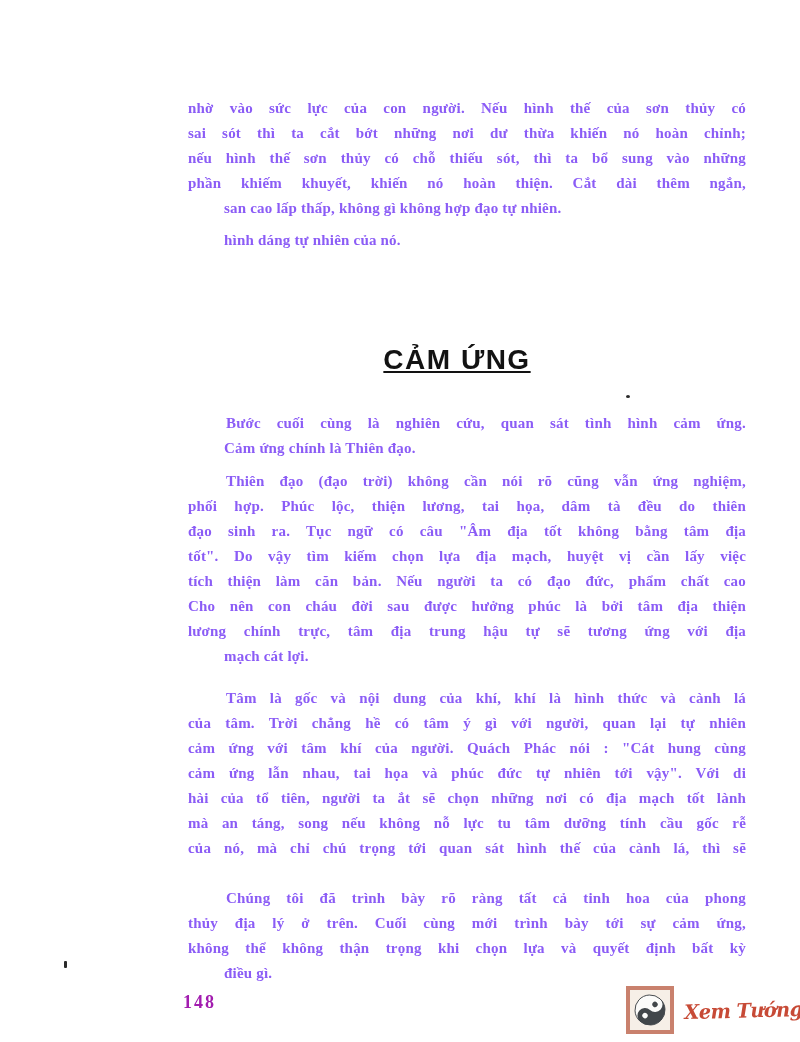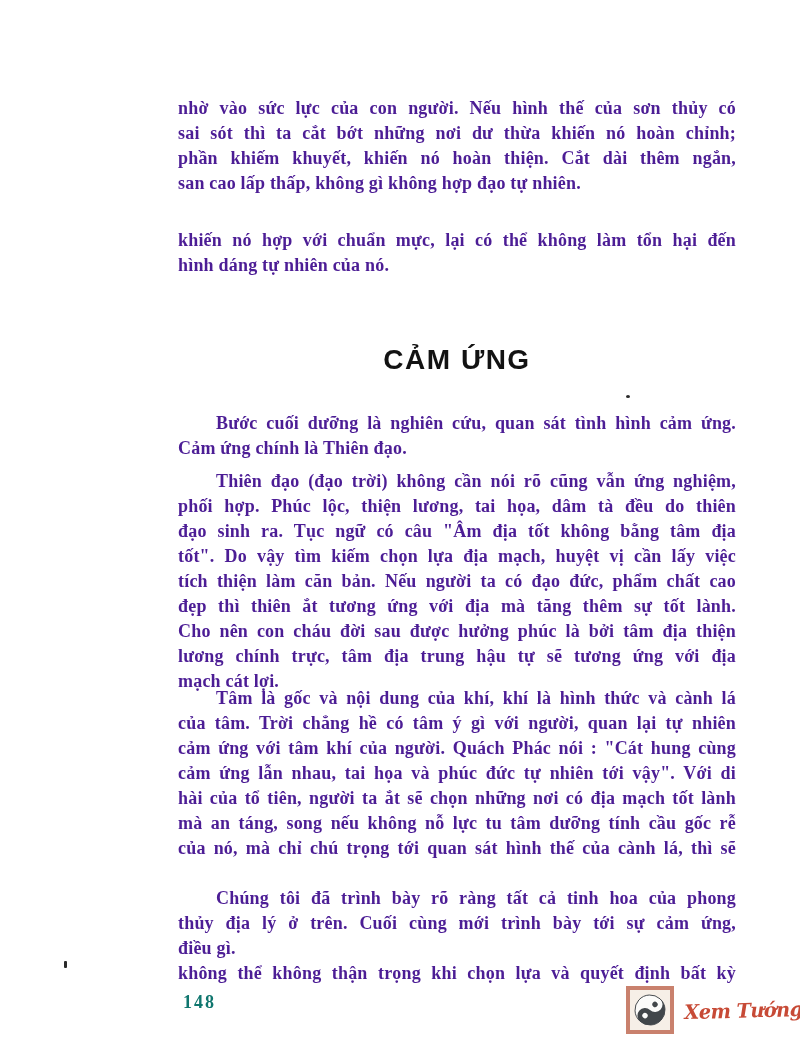--- a/index.html
+++ b/index.html
@@ -5,49 +5,50 @@
   html, body { margin: 0; padding: 0; }
   body {
     width: 800px; height: 1042px;
     background: #ffffff;
     position: relative;
     overflow: hidden;
     font-family: "Liberation Serif", serif;
   }
   .para {
     position: absolute;
-    left: 178px;
+    left: 188px;
     width: 558px;
-    font-size: 18px;
+    font-size: 15px;
     font-weight: 600;
     line-height: 25px;
-    color: #4c1d95;
+    color: #8b5cf6;
     letter-spacing: 0.2px;
   }
   .ln { text-align: justify; text-align-last: justify; }
   .ln.first { padding-left: 38px; }
-  .ln.last { text-align-last: left; }
+  .ln.last { text-align-last: left; margin-left: 36px; }
   .heading {
     position: absolute;
     left: 178px; top: 344px;
     width: 558px;
     text-align: center;
     font-family: "Liberation Sans", sans-serif;
     font-weight: 800;
     font-size: 28px;
     letter-spacing: 1.5px;
     color: #121212;
+    text-decoration: underline;
   }
   .page-number {
     position: absolute;
     left: 183px; top: 992px;
     font-size: 18px;
     font-weight: 600;
     letter-spacing: 2px;
-    color: #0f766e;
+    color: #a21caf;
   }
   .watermark {
     position: absolute;
     left: 626px; top: 986px;
     display: flex;
     align-items: center;
     gap: 7px;
   }
   .wm-icon-box {
     width: 48px; height: 48px;
@@ -76,63 +77,62 @@
   }
   .speck.apostrophe { left: 64px; top: 961px; width: 3px; height: 7px; }
   .speck.dot { left: 626px; top: 395px; width: 4px; height: 3px; border-radius: 50%; }
 </style>
 </head>
 <body>
 
 <div class="para" style="top:96px">
   <div class="ln">nhờ vào sức lực của con người. Nếu hình thế của sơn thủy có</div>
   <div class="ln">sai sót thì ta cắt bớt những nơi dư thừa khiến nó hoàn chỉnh;</div>
+  <div class="ln">nếu hình thế sơn thủy có chỗ thiếu sót, thì ta bổ sung vào những</div>
   <div class="ln">phần khiếm khuyết, khiến nó hoàn thiện. Cắt dài thêm ngắn,</div>
   <div class="ln last">san cao lấp thấp, không gì không hợp đạo tự nhiên.</div>
 </div>
 
 <div class="para" style="top:228px">
-  <div class="ln">khiến nó hợp với chuẩn mực, lại có thể không làm tổn hại đến</div>
   <div class="ln last">hình dáng tự nhiên của nó.</div>
 </div>
 
 <div class="heading">CẢM ỨNG</div>
 
 <div class="para" style="top:411px">
-  <div class="ln first">Bước cuối dưỡng là nghiên cứu, quan sát tình hình cảm ứng.</div>
+  <div class="ln first">Bước cuối cùng là nghiên cứu, quan sát tình hình cảm ứng.</div>
   <div class="ln last">Cảm ứng chính là Thiên đạo.</div>
 </div>
 
 <div class="para" style="top:469px">
   <div class="ln first">Thiên đạo (đạo trời) không cần nói rõ cũng vẫn ứng nghiệm,</div>
   <div class="ln">phối hợp. Phúc lộc, thiện lương, tai họa, dâm tà đều do thiên</div>
   <div class="ln">đạo sinh ra. Tục ngữ có câu "Âm địa tốt không bằng tâm địa</div>
   <div class="ln">tốt". Do vậy tìm kiếm chọn lựa địa mạch, huyệt vị cần lấy việc</div>
   <div class="ln">tích thiện làm căn bản. Nếu người ta có đạo đức, phẩm chất cao</div>
-  <div class="ln">đẹp thì thiên ắt tương ứng với địa mà tăng thêm sự tốt lành.</div>
   <div class="ln">Cho nên con cháu đời sau được hưởng phúc là bởi tâm địa thiện</div>
   <div class="ln">lương chính trực, tâm địa trung hậu tự sẽ tương ứng với địa</div>
   <div class="ln last">mạch cát lợi.</div>
 </div>
 
 <div class="para" style="top:686px">
   <div class="ln first">Tâm là gốc và nội dung của khí, khí là hình thức và cành lá</div>
   <div class="ln">của tâm. Trời chẳng hề có tâm ý gì với người, quan lại tự nhiên</div>
   <div class="ln">cảm ứng với tâm khí của người. Quách Phác nói : "Cát hung cùng</div>
   <div class="ln">cảm ứng lẫn nhau, tai họa và phúc đức tự nhiên tới vậy". Với di</div>
   <div class="ln">hài của tổ tiên, người ta ắt sẽ chọn những nơi có địa mạch tốt lành</div>
   <div class="ln">mà an táng, song nếu không nỗ lực tu tâm dưỡng tính cầu gốc rễ</div>
   <div class="ln">của nó, mà chỉ chú trọng tới quan sát hình thế của cành lá, thì sẽ</div>
 </div>
 
 <div class="para" style="top:886px">
   <div class="ln first">Chúng tôi đã trình bày rõ ràng tất cả tinh hoa của phong</div>
   <div class="ln">thủy địa lý ở trên. Cuối cùng mới trình bày tới sự cảm ứng,</div>
+  <div class="ln">không thể không thận trọng khi chọn lựa và quyết định bất kỳ</div>
   <div class="ln last">điều gì.</div>
-  <div class="ln">không thể không thận trọng khi chọn lựa và quyết định bất kỳ</div>
 </div>
 
 <div class="page-number">148</div>
 
 <div class="watermark">
   <div class="wm-icon-box">
     <svg viewBox="0 0 24 24" width="36" height="36" aria-hidden="true">
       <circle cx="12" cy="12" r="10" fill="#fbfbfa" stroke="#41464a" stroke-width="0.6"></circle>
       <path d="M12 2 A10 10 0 0 1 12 22 A5 5 0 0 1 12 12 A5 5 0 0 0 12 2 Z" fill="#41464a"></path>
       <circle cx="12" cy="17" r="1.8" fill="#fbfbfa"></circle>

